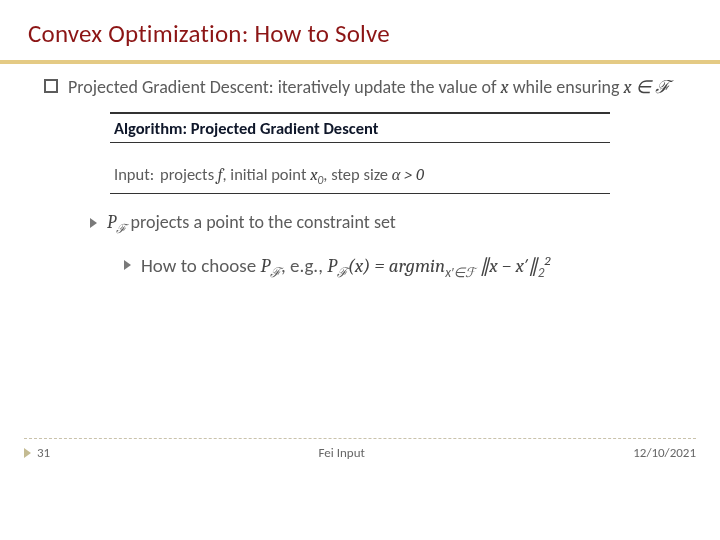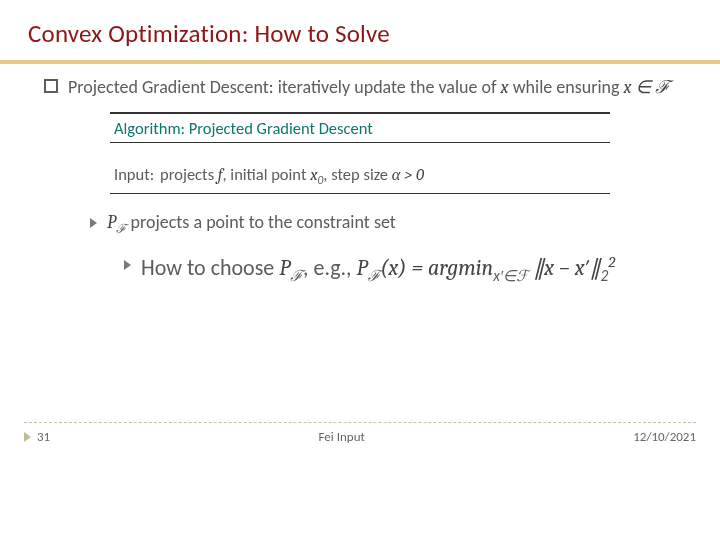--- a/index.html
+++ b/index.html
@@ -10,33 +10,33 @@
   .content { margin-top: 26px; padding: 0 8px 0 16px; font-size: 18px; color: #5c5c5c; }
   .b-row { display: flex; gap: 10px; line-height: 1.35; }
   .box-bullet { width: 14px; height: 14px; border: 2px solid #5c5c5c; margin-top: 4px; flex: none; }
   .b-text { flex: 1; }
   .math-i { font-family: Cambria, 'Times New Roman', serif; font-style: italic; color: #444; }
   .scriptF { font-family: 'Segoe Script', 'Brush Script MT', cursive; font-style: italic; }
   .sub { font-size: 0.7em; vertical-align: sub; font-style: italic; }
 
   .algo-wrap { margin: 12px 0 14px 66px; width: 500px; font-size: 16.5px; }
   .algo-title-row { border-top: 2.5px solid #333; border-bottom: 1.5px solid #333; padding: 4px 4px; }
-  .algo-title { font-weight: 400; color: #0f766e; }
+  .algo-title { font-weight: 700; color: #0f172a; }
   .algo-input { padding: 5px 4px; border-bottom: 1.2px solid #333; display: flex; gap: 6px; margin-top: 16px; }
   .algo-body { padding: 6px 4px 6px 4px; border-bottom: 1.2px solid #333; }
   .algo-line { margin: 1px 0; color:#5c5c5c; }
   .ind1 { padding-left: 22px; }
 
   .sub-list { margin-top: 12px; padding-left: 46px; font-size: 18px; }
   .tri-row { display: flex; gap: 10px; align-items: flex-start; margin: 17px 0; }
   .tri { width: 0; height: 0; border-top: 5px solid transparent; border-bottom: 5px solid transparent; border-left: 7px solid #7a7a7a; margin-top: 7px; flex: none; }
   .sub2 { padding-left: 34px; }
   .nowrap { white-space: nowrap; }
 
-  .footer { position: absolute; left: 24px; right: 24px; bottom: 32px; border-top: 1.5px dashed #c9c2ab; padding-top: 6px; display: flex; justify-content: space-between; align-items: flex-end; font-size: 13px; color: #666; }
+  .footer { position: absolute; left: 24px; right: 24px; bottom: 16px; border-top: 1.5px dashed #c9c2ab; padding-top: 6px; display: flex; justify-content: space-between; align-items: flex-end; font-size: 13px; color: #666; }
   .footer .leftgrp { display: flex; align-items: center; gap: 6px; }
   .pagetri { width: 0; height: 0; border-top: 5px solid transparent; border-bottom: 5px solid transparent; border-left: 7px solid #c4bb92; }
 </style>
 </head>
 <body>
 
 <div class="slide">
   <div class="title">Convex Optimization: How to Solve</div>
   <div class="gold-rule"></div>
 
@@ -62,21 +62,21 @@
 
     <div class="sub-list">
       <div class="tri-row">
         <div class="tri"></div>
         <div>
           <span class="math-i">P</span><span class="sub scriptF">ℱ</span><span> projects a point to the constraint set</span>
         </div>
       </div>
       <div class="tri-row sub2 nowrap">
         <div class="tri"></div>
-        <div style="font-size:22px;">
+        <div style="font-size:19px;">
           <span>How to choose </span><span class="math-i">P</span><span class="sub scriptF">ℱ</span><span>, e.g., </span><span class="math-i">P</span><span class="sub scriptF">ℱ</span><span class="math-i">(x)  =  argmin</span><span class="sub">x′∈ℱ</span><span class="math-i"> ∥x − x′∥</span><span class="sub" style="vertical-align:sub;">2</span><span style="font-size:0.7em; vertical-align:super;" class="math-i">2</span>
         </div>
       </div>
     </div>
   </div>
 
   <div class="footer">
     <div class="leftgrp">
       <div class="pagetri"></div>
       <span>31</span>

